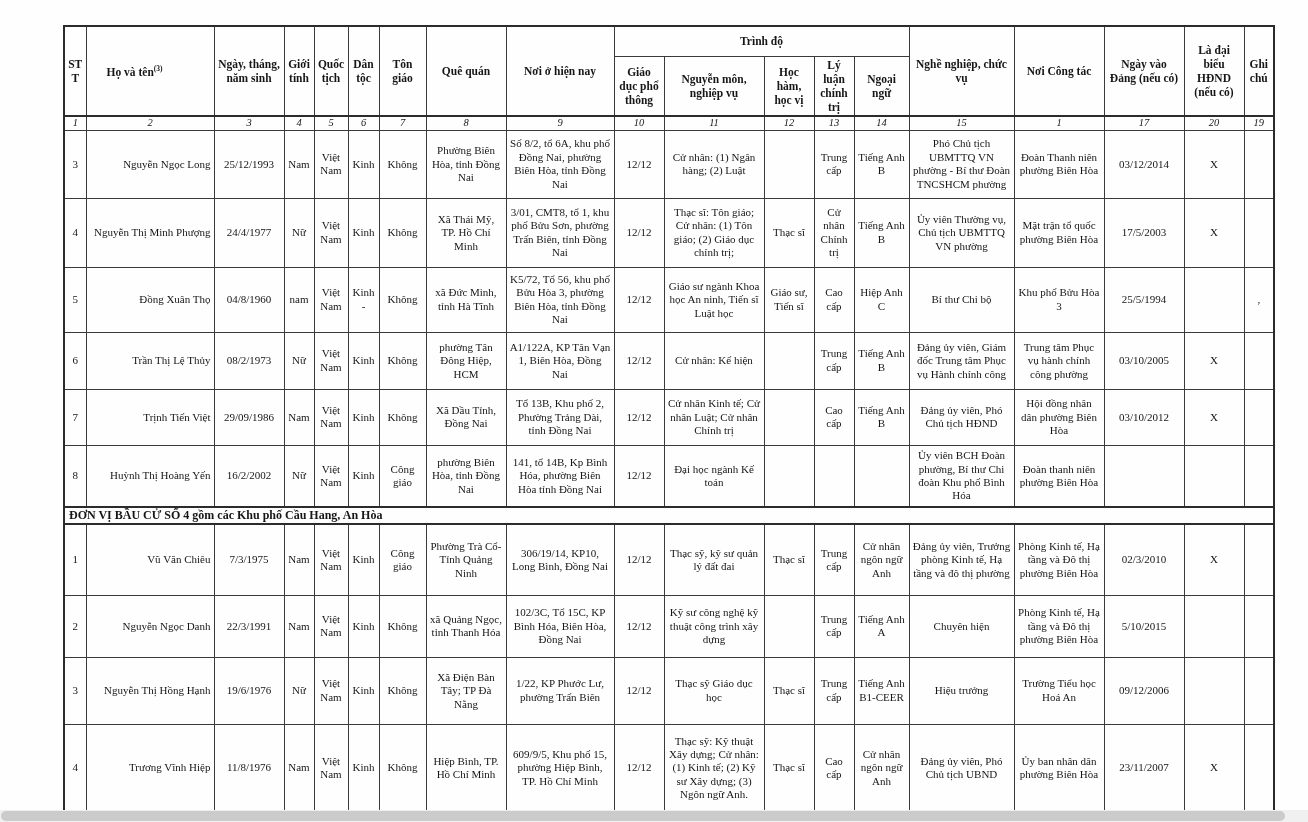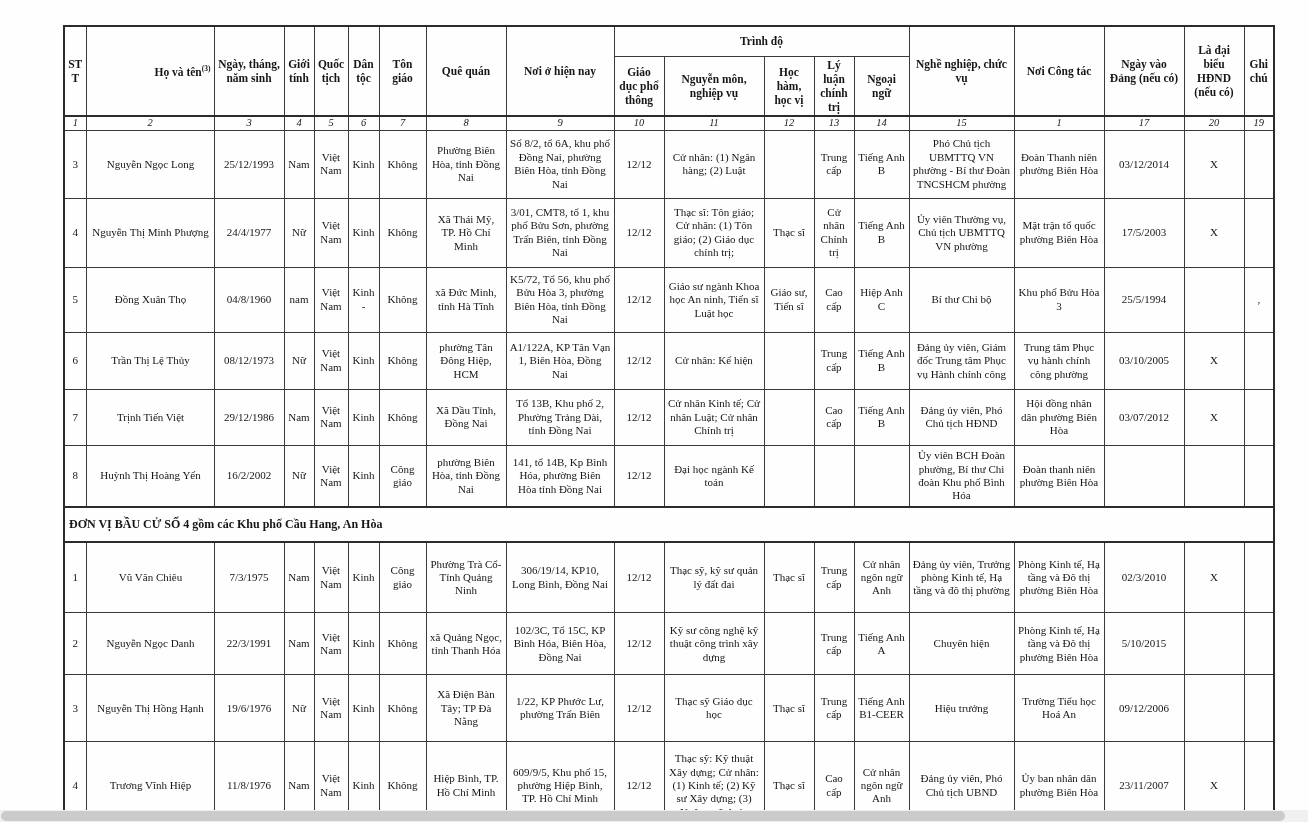--- a/index.html
+++ b/index.html
@@ -24,26 +24,26 @@
     vertical-align:middle;
     white-space:pre-line;
     overflow:hidden;
     word-wrap:break-word;
   }
   thead th{font-weight:bold;font-size:11.5px;background:#fefefe;}
   thead tr.hdr-main{height:30px;}
   thead tr.hdr-sub{height:60px;}
   thead tr.nums{height:14px;}
   thead tr.nums td{font-style:italic;font-size:10.5px;padding:0;border-top:2px solid #2b2b2b;}
-  th.th-name{text-align:right;padding-left:0;}
+  th.th-name{text-align:left;padding-left:20px;}
   th sup{font-size:7.5px;}
-  tbody td.col-1{text-align:center;padding-left:4px;}
+  tbody td.col-1{text-align:right;padding-left:4px;}
   td.section-title{
     text-align:left;font-weight:bold;font-size:12px;
-    padding:9px 4px;border-top:2px solid #2b2b2b;border-bottom:2px solid #2b2b2b;
+    padding:0 4px;border-top:2px solid #2b2b2b;border-bottom:2px solid #2b2b2b;
   }
   .scrollbar-track{
     position:absolute;left:0;bottom:0;width:1308px;height:12px;background:#f0f0f0;
   }
   .scrollbar-thumb{
     position:absolute;left:1px;bottom:1px;width:1284px;height:10px;
     background:#cbcbcb;border-radius:5px;
   }
 </style>
 </head>
@@ -180,56 +180,56 @@
           <td class="col-13">Hiệp Anh C</td>
           <td class="col-14">Bí thư Chi bộ</td>
           <td class="col-15">Khu phố Bửu Hòa 3</td>
           <td class="col-16">25/5/1994</td>
           <td class="col-17"></td>
           <td class="col-18">,</td>
         </tr>
         <tr style="height: 57px;">
           <td class="col-0">6</td>
           <td class="col-1">Trần Thị Lệ Thủy</td>
-          <td class="col-2">08/12/1973</td>
+          <td class="col-2">08/2/1973</td>
           <td class="col-3">Nữ</td>
           <td class="col-4">Việt Nam</td>
           <td class="col-5">Kinh</td>
           <td class="col-6">Không</td>
           <td class="col-7">phường Tân Đông Hiệp, HCM</td>
           <td class="col-8">A1/122A, KP Tân Vạn 1, Biên Hòa, Đồng Nai</td>
           <td class="col-9">12/12</td>
           <td class="col-10">Cử nhân: Kế hiện</td>
           <td class="col-11"></td>
           <td class="col-12">Trung cấp</td>
           <td class="col-13">Tiếng Anh B</td>
           <td class="col-14">Đảng ủy viên, Giám đốc Trung tâm Phục vụ Hành chính công</td>
           <td class="col-15">Trung tâm Phục vụ hành chính công phường</td>
           <td class="col-16">03/10/2005</td>
           <td class="col-17">X</td>
           <td class="col-18"></td>
         </tr>
         <tr style="height: 56px;">
           <td class="col-0">7</td>
           <td class="col-1">Trịnh Tiến Việt</td>
-          <td class="col-2">29/12/1986</td>
+          <td class="col-2">29/09/1986</td>
           <td class="col-3">Nam</td>
           <td class="col-4">Việt Nam</td>
           <td class="col-5">Kinh</td>
           <td class="col-6">Không</td>
           <td class="col-7">Xã Dầu Tỉnh, Đồng Nai</td>
           <td class="col-8">Tổ 13B, Khu phố 2, Phường Trảng Dài, tỉnh Đồng Nai</td>
           <td class="col-9">12/12</td>
           <td class="col-10">Cử nhân Kinh tế; Cử nhân Luật; Cử nhân Chính trị</td>
           <td class="col-11"></td>
           <td class="col-12">Cao cấp</td>
           <td class="col-13">Tiếng Anh B</td>
           <td class="col-14">Đảng ủy viên, Phó Chủ tịch HĐND</td>
           <td class="col-15">Hội đồng nhân dân phường Biên Hòa</td>
-          <td class="col-16">03/07/2012</td>
+          <td class="col-16">03/10/2012</td>
           <td class="col-17">X</td>
           <td class="col-18"></td>
         </tr>
         <tr style="height: 62px;">
           <td class="col-0">8</td>
           <td class="col-1">Huỳnh Thị Hoàng Yến</td>
           <td class="col-2">16/2/2002</td>
           <td class="col-3">Nữ</td>
           <td class="col-4">Việt Nam</td>
           <td class="col-5">Kinh</td>

